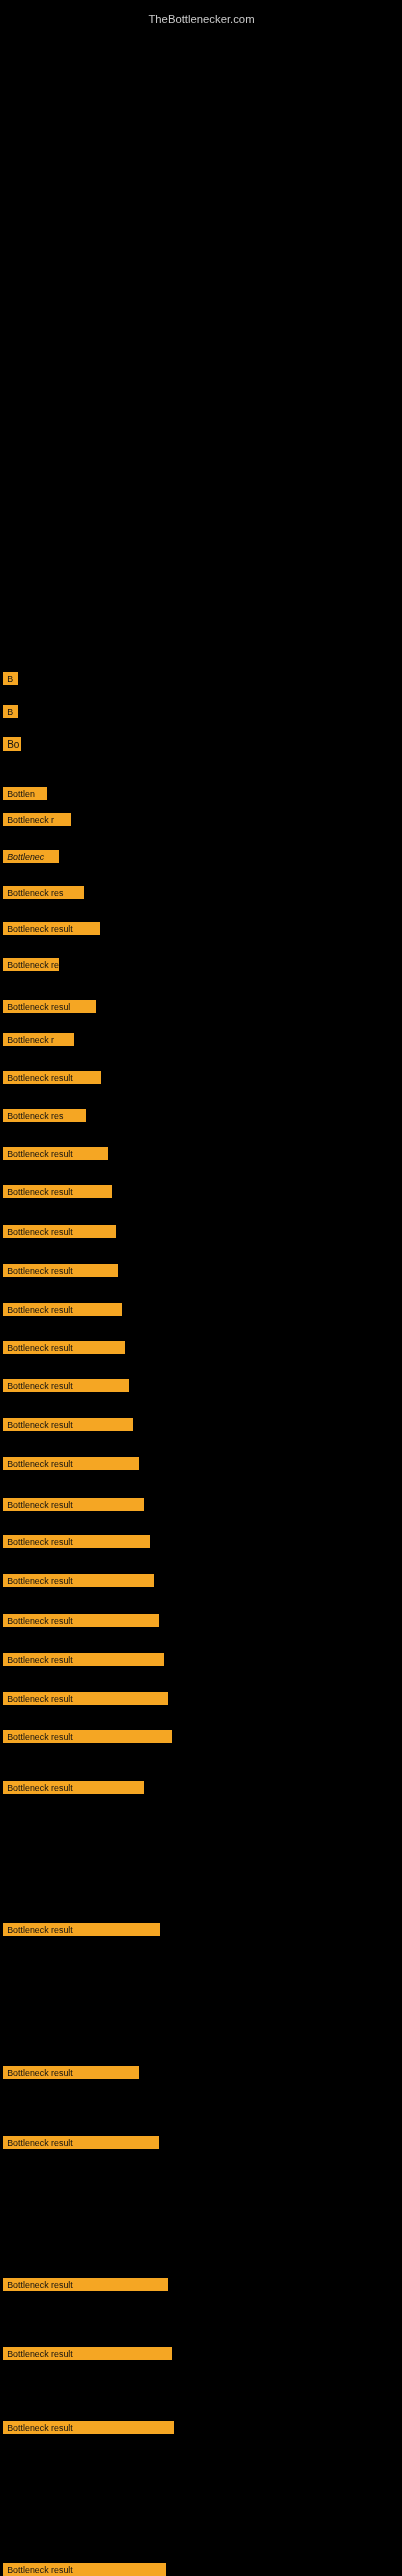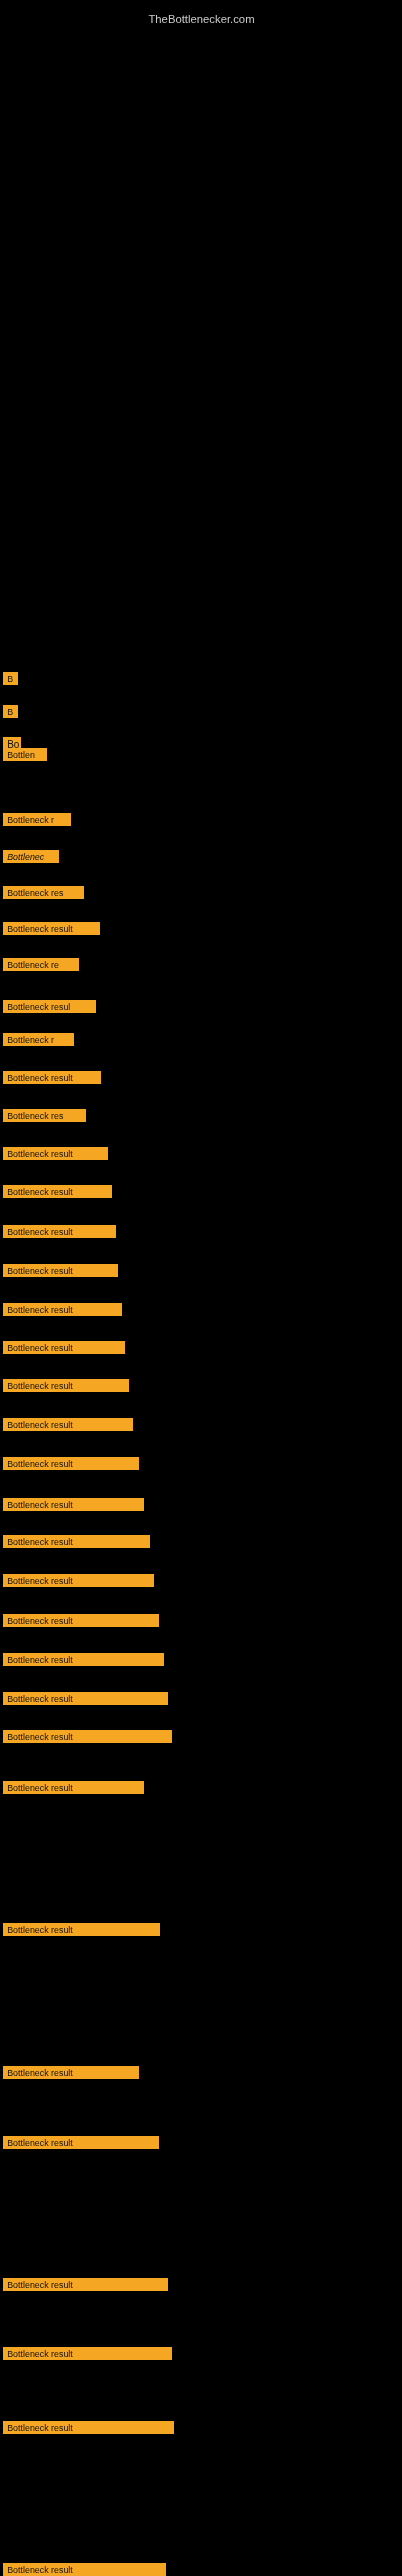--- a/index.html
+++ b/index.html
@@ -35,37 +35,37 @@
 <div id="rows-container" style="position: relative; height: 2318px;">
     <div style="position: absolute; top: 386px; left: 3.2px; display: flex; align-items: center;">
       <span style="background-color: rgb(245, 166, 35); color: rgb(17, 17, 17); font-size: 8.9px; padding: 1.6px 4px; white-space: nowrap; overflow: hidden; width: 14.5px;">B</span>
     </div>
     <div style="position: absolute; top: 419px; left: 3.2px; display: flex; align-items: center;">
       <span style="background-color: rgb(245, 166, 35); color: rgb(17, 17, 17); font-size: 8.9px; padding: 1.6px 4px; white-space: nowrap; overflow: hidden; width: 14.5px;">B</span>
     </div>
     <div style="position: absolute; top: 451px; left: 3.2px; display: flex; align-items: center;">
       <span style="background-color: rgb(245, 166, 35); color: rgb(17, 17, 17); font-size: 10px; padding: 1.6px 4px; white-space: nowrap; overflow: hidden; width: 17.7px;">Bo</span>
     </div>
-    <div style="position: absolute; top: 462px; left: 3.2px; display: flex; align-items: center;">
+    <div style="position: absolute; top: 501px; left: 3.2px; display: flex; align-items: center;">
       <span style="background-color: rgb(245, 166, 35); color: rgb(17, 17, 17); font-size: 8.9px; padding: 1.6px 4px; white-space: nowrap; overflow: hidden; width: 44px;">Bottlen</span>
     </div>
     <div style="position: absolute; top: 527px; left: 3.2px; display: flex; align-items: center;">
       <span style="background-color: rgb(245, 166, 35); color: rgb(17, 17, 17); font-size: 8.9px; padding: 1.6px 4px; white-space: nowrap; overflow: hidden; width: 68px;">Bottleneck r</span>
     </div>
     <div style="position: absolute; top: 564px; left: 3.2px; display: flex; align-items: center;">
       <span style="background-color: rgb(245, 166, 35); color: rgb(17, 17, 17); font-size: 8.9px; padding: 1.6px 4px; white-space: nowrap; overflow: hidden; width: 56px; font-style: italic;">Bottlenec</span>
     </div>
     <div style="position: absolute; top: 600px; left: 3.2px; display: flex; align-items: center;">
       <span style="background-color: rgb(245, 166, 35); color: rgb(17, 17, 17); font-size: 8.9px; padding: 1.6px 4px; white-space: nowrap; overflow: hidden; width: 81px;">Bottleneck res</span>
     </div>
     <div style="position: absolute; top: 636px; left: 3.2px; display: flex; align-items: center;">
       <span style="background-color: rgb(245, 166, 35); color: rgb(17, 17, 17); font-size: 8.9px; padding: 1.6px 4px; white-space: nowrap; overflow: hidden; width: 97px;">Bottleneck result</span>
     </div>
     <div style="position: absolute; top: 672px; left: 3.2px; display: flex; align-items: center;">
-      <span style="background-color: rgb(245, 166, 35); color: rgb(17, 17, 17); font-size: 8.9px; padding: 1.6px 4px; white-space: nowrap; overflow: hidden; width: 76px;">Bottleneck re</span>
+      <span style="background-color: rgb(245, 166, 35); color: rgb(17, 17, 17); font-size: 8.9px; padding: 1.6px 4px; white-space: nowrap; overflow: hidden; width: 56px;">Bottleneck re</span>
     </div>
     <div style="position: absolute; top: 708px; left: 3.2px; display: flex; align-items: center; margin-top: 6px;">
       <span style="background-color: rgb(245, 166, 35); color: rgb(17, 17, 17); font-size: 8.9px; padding: 1.6px 4px; white-space: nowrap; overflow: hidden; width: 93px;">Bottleneck resul</span>
     </div>
     <div style="position: absolute; top: 747px; left: 3.2px; display: flex; align-items: center;">
       <span style="background-color: rgb(245, 166, 35); color: rgb(17, 17, 17); font-size: 8.9px; padding: 1.6px 4px; white-space: nowrap; overflow: hidden; width: 71px;">Bottleneck r</span>
     </div>
     <div style="position: absolute; top: 785px; left: 3.2px; display: flex; align-items: center;">
       <span style="background-color: rgb(245, 166, 35); color: rgb(17, 17, 17); font-size: 8.9px; padding: 1.6px 4px; white-space: nowrap; overflow: hidden; width: 98px;">Bottleneck result</span>
     </div>

